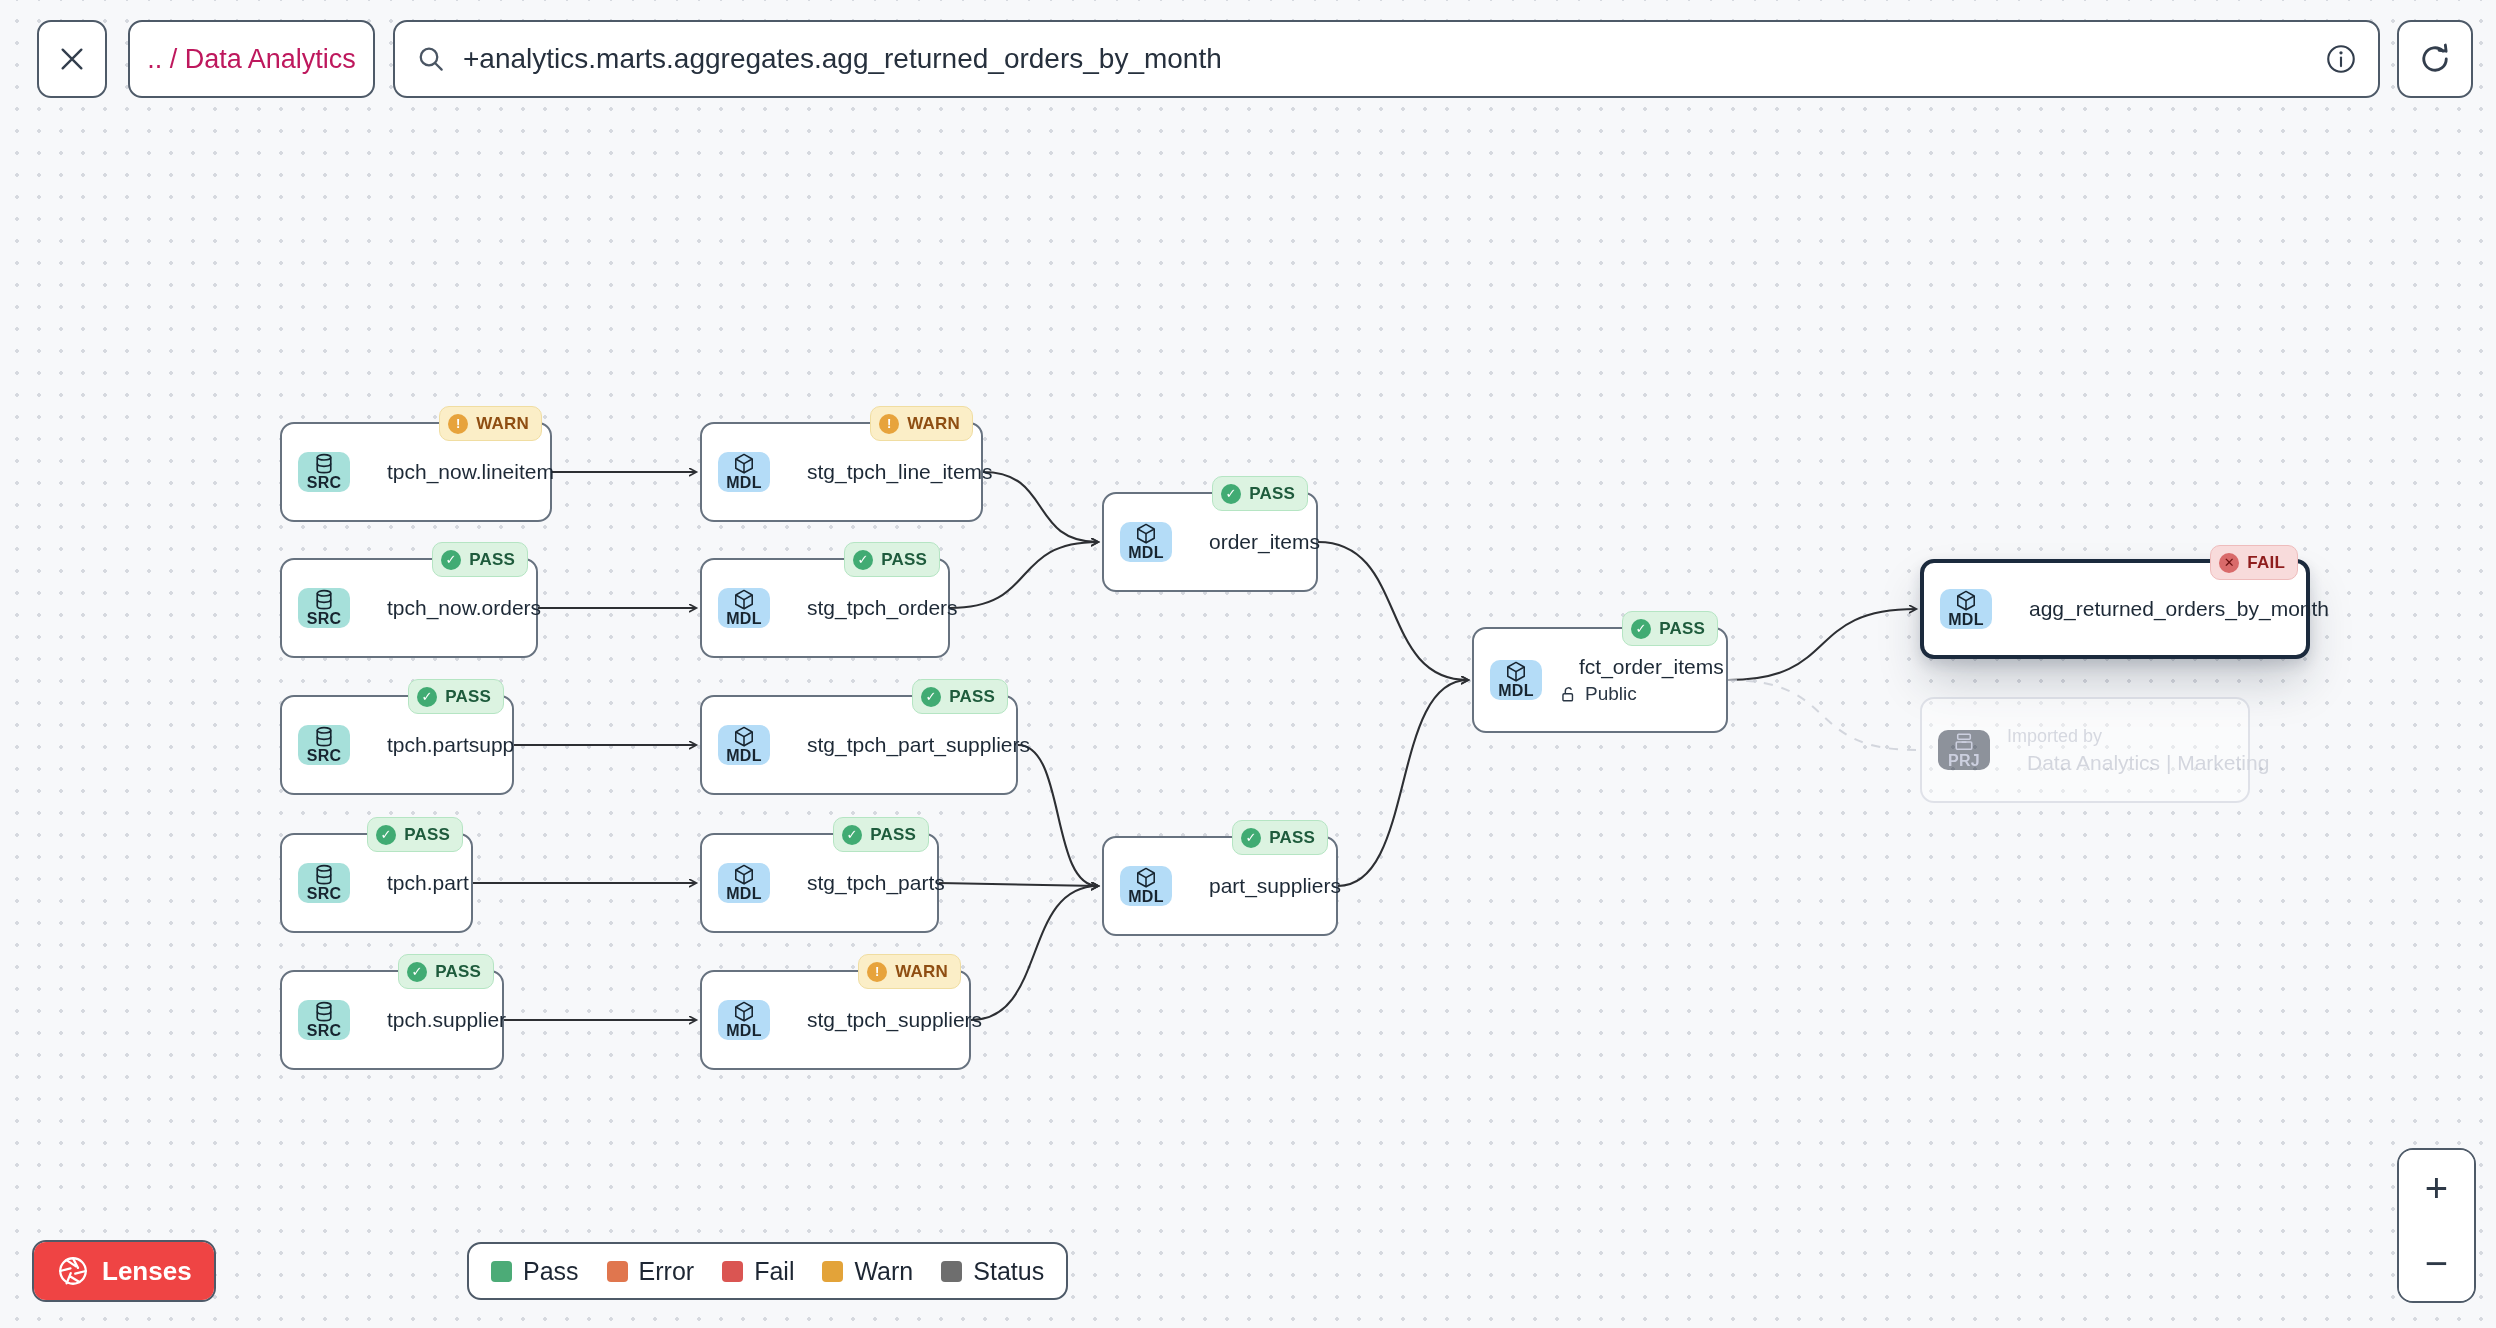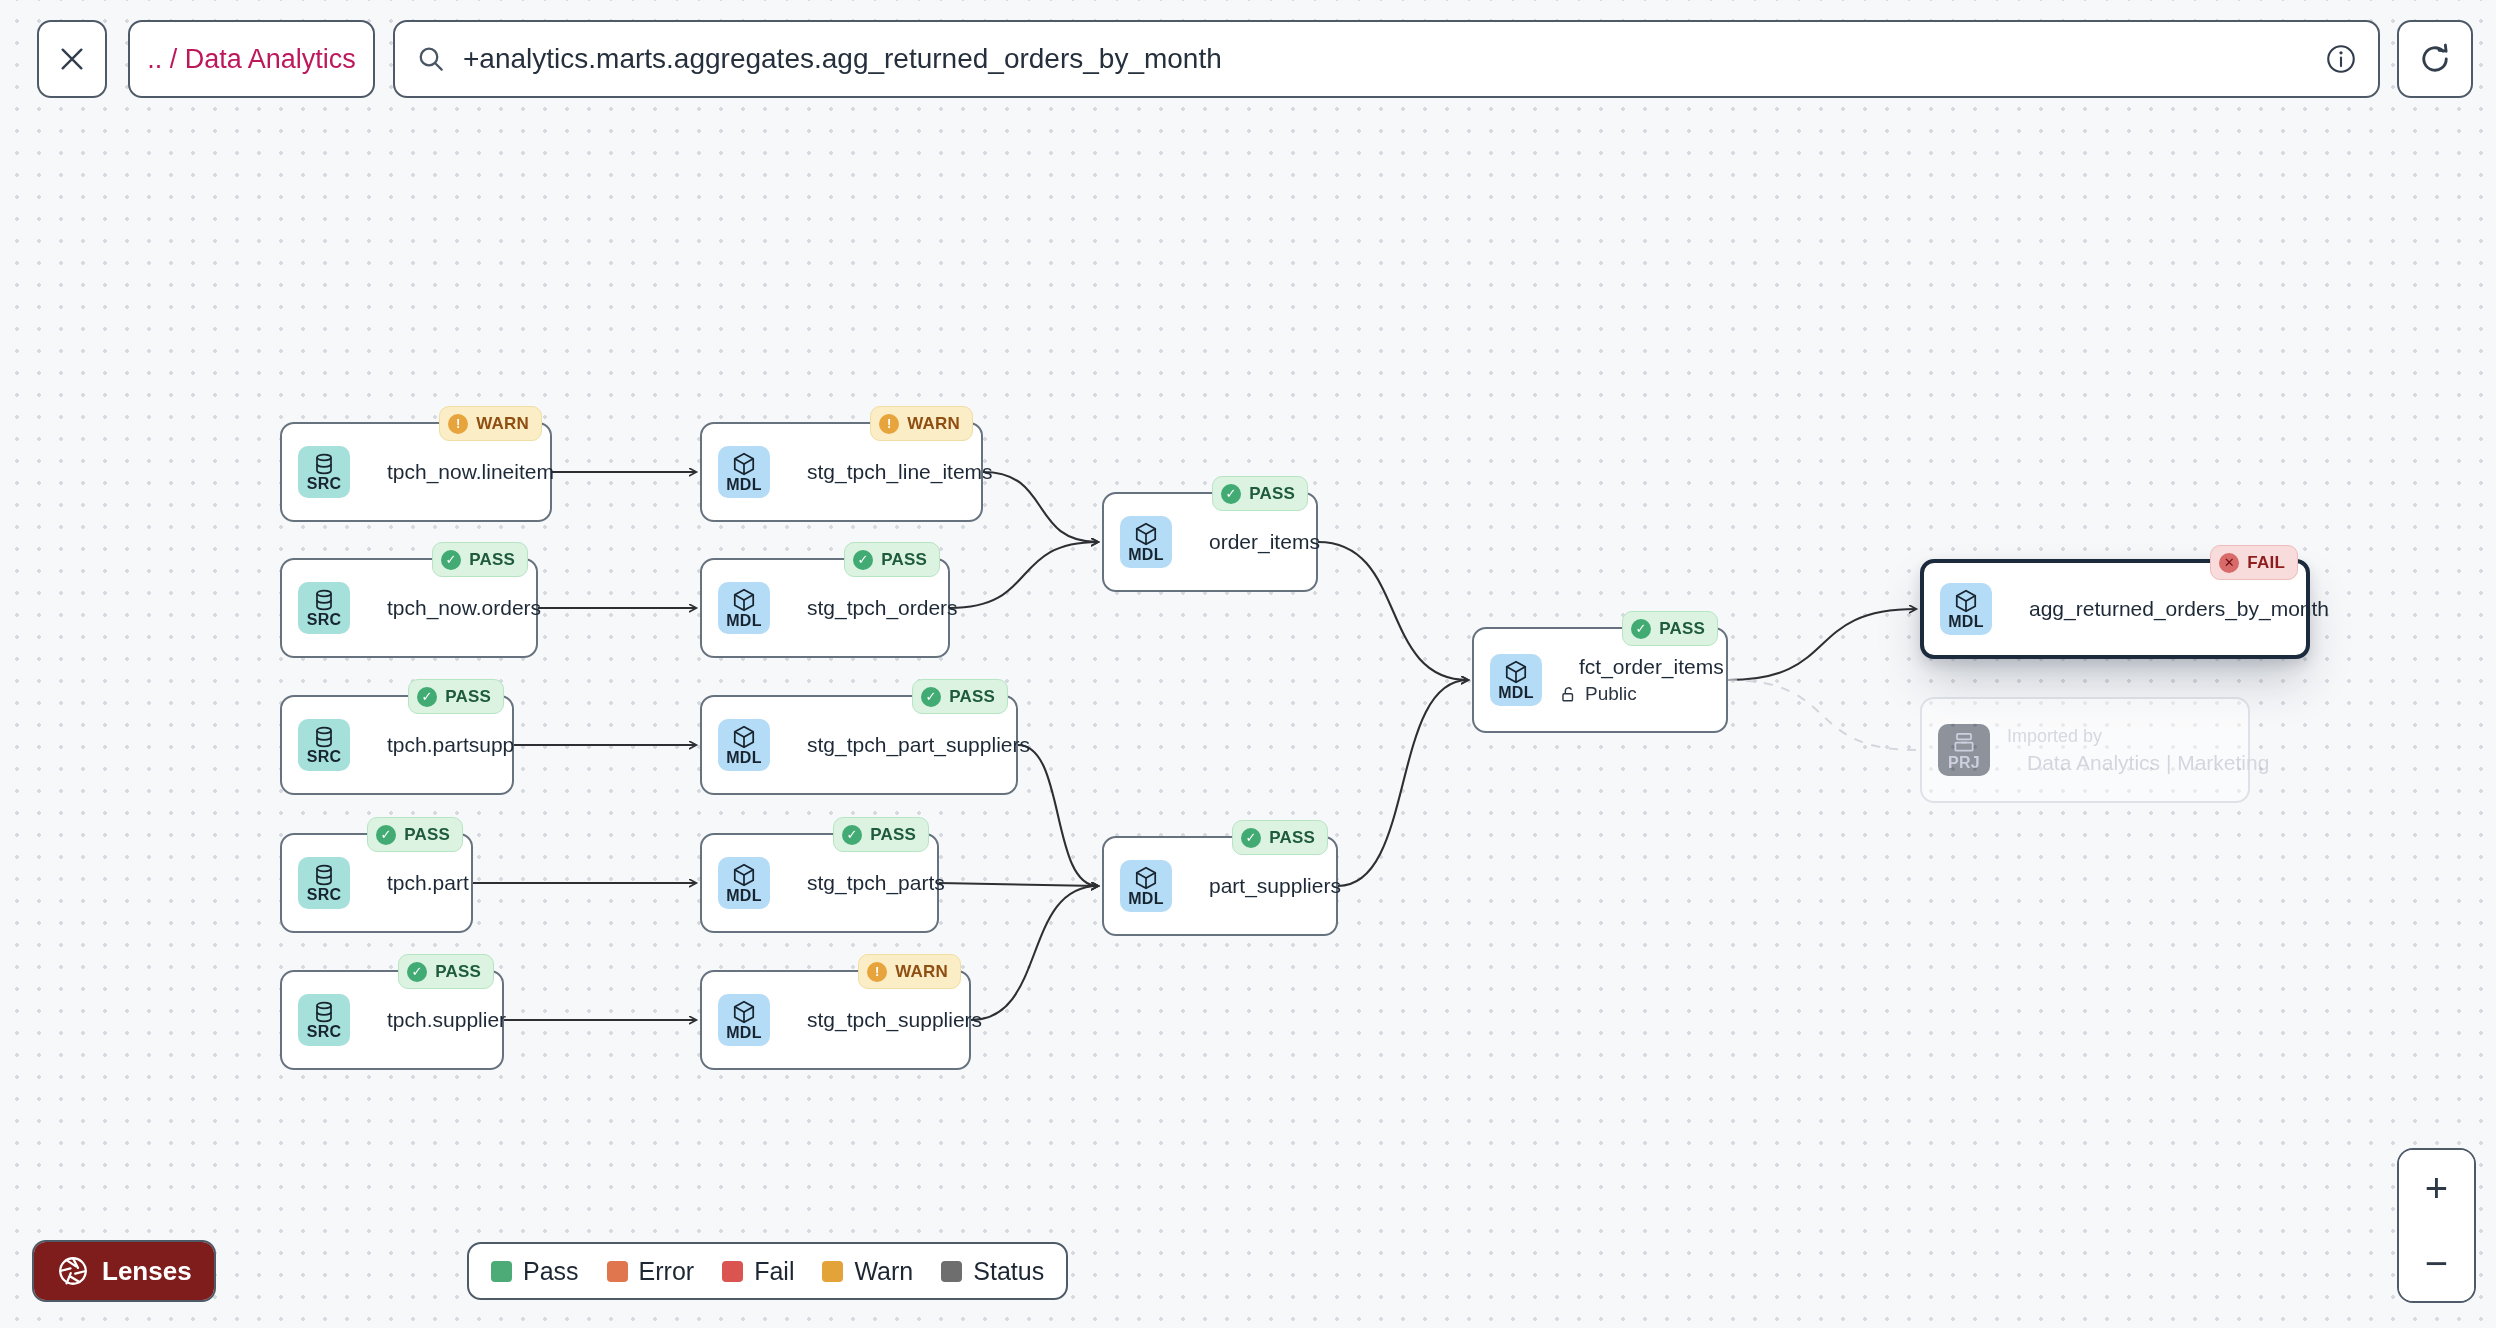--- a/index.html
+++ b/index.html
@@ -38,21 +38,21 @@
   .node {
     position:absolute; background:#fff; border:2px solid #67727f; border-radius:14px;
     display:flex; align-items:center; padding-left:16px; gap:17px; cursor:pointer;
   }
   .node.selected {
     border:4px solid #1b2a3d;
     box-shadow:0 26px 48px -6px rgba(25,35,55,.22), 0 6px 14px rgba(25,35,55,.14);
   }
   .node.faded { opacity:.45; border-color:#c3c7d4; cursor:default; }
   .nodeicon {
-    width:52px; height:52px; border-radius:10px; flex:0 0 auto;
+    width:52px; height:40px; border-radius:10px; flex:0 0 auto;
     display:flex; flex-direction:column; align-items:center; justify-content:center;
     color:#17242f;
   }
   .nodeicon .typelabel { font-size:16px; font-weight:600; line-height:1.05; letter-spacing:.3px; }
   .nodebody { display:flex; flex-direction:column; justify-content:center; gap:4px; min-width:0; }
   .nodetitle { font-size:21px; color:#1d2936; white-space:nowrap;margin-left:20px; }
   .nodesub { display:flex; align-items:center; gap:7px; font-size:19px; color:#2a3644; }
   .notetop { font-size:18px; color:#aeb3c2; }
   .node.faded .nodetitle { font-size:21px; color:#a9aebd; }
   .node.faded .nodeicon { color:#9aa0c0; }
@@ -68,21 +68,21 @@
     align-items:center; justify-content:center; font-size:13px; font-weight:700;
   }
 
   
   #lens-group {
     position:absolute; left:32px; top:1240px; height:62px;
     border:2.5px solid #4e5a68; border-radius:14px; overflow:hidden;
     display:flex; background:#fff;
   }
   #lenses-btn {
-    background:#7f1d1d; color:#fff; display:flex; align-items:center; gap:12px;
+    background:#ef4444; color:#fff; display:flex; align-items:center; gap:12px;
     padding:0 22px; font-size:26px; font-weight:600; cursor:pointer;
   }
   #test-status-dd {
     display:flex; align-items:center; gap:14px; padding:0 22px;
     font-size:26px; color:#222c3a; cursor:pointer; background:#fff;
   }
   #legend-box {
     position:absolute; left:467px; top:1242px; height:58px; background:#fff;
     border:2.5px solid #4e5a68; border-radius:14px;
     display:flex; align-items:center; gap:28px; padding:0 22px;

